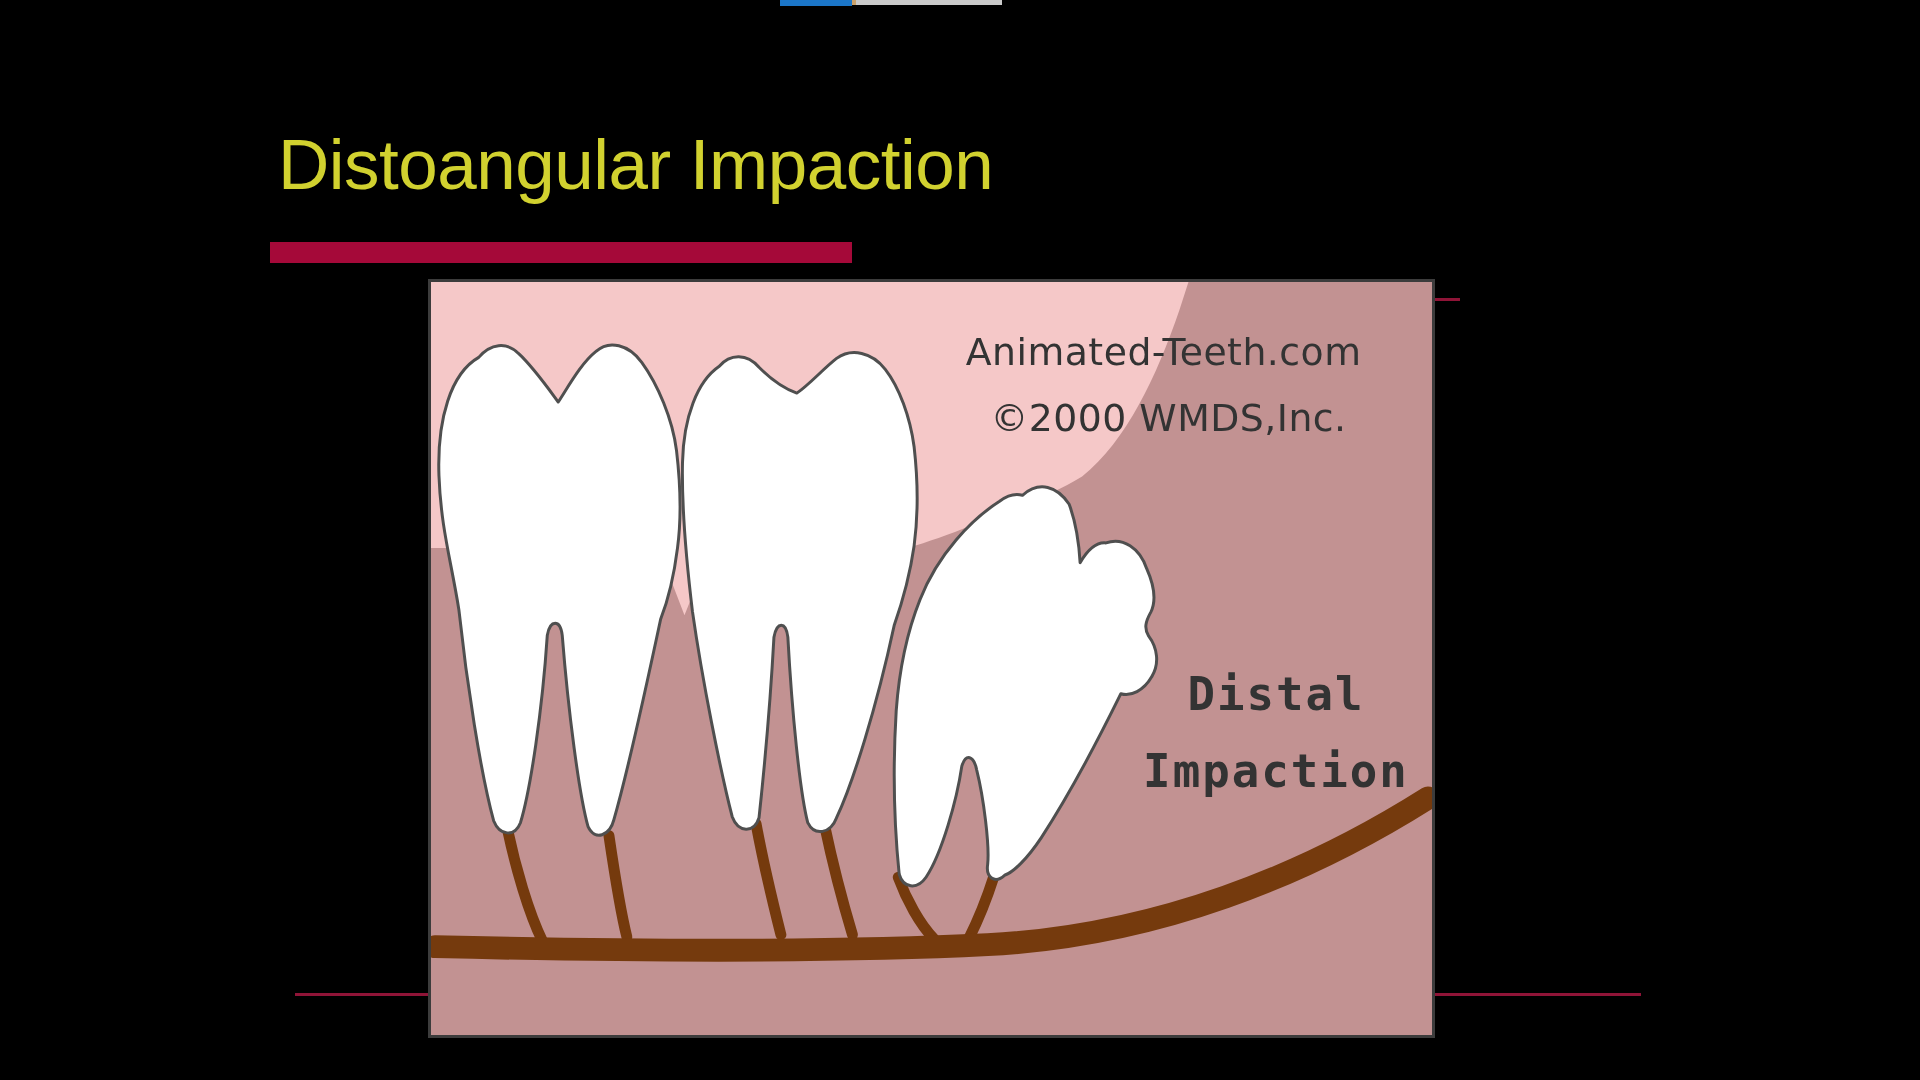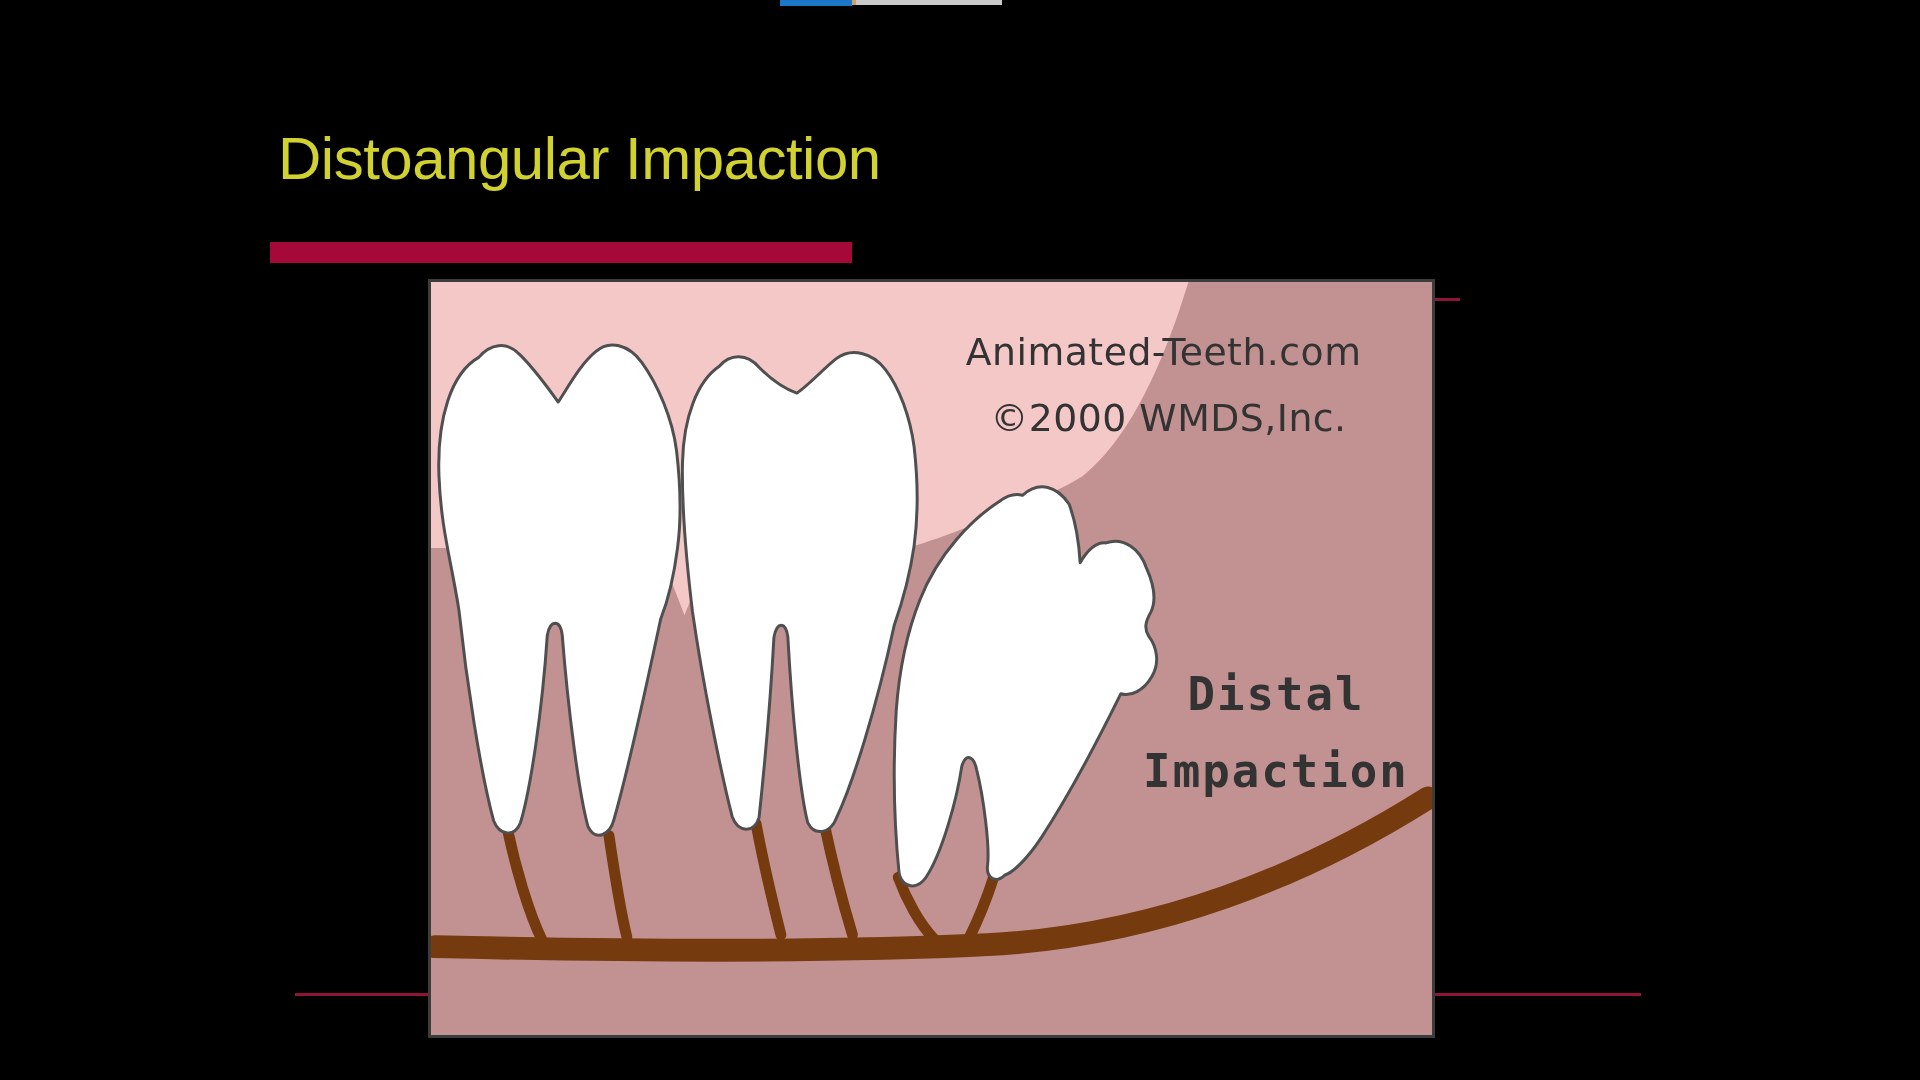--- a/index.html
+++ b/index.html
@@ -9,21 +9,21 @@
     background:var(--bg,#000);
     font-family:"Liberation Sans", sans-serif;
   }
   .top-bar { position:absolute; top:0; }
   .top-bar.blue { left:780px; width:72px; height:6px; background:var(--bar-blue,#1B76C8); }
   .top-bar.tan  { left:852px; width:4px;  height:5px; background:var(--bar-tan,#CBA26B); }
   .top-bar.gray { left:856px; width:146px; height:5px; background:var(--bar-gray,#CACACA); }
 
   .title {
     position:absolute; left:278px; top:129px;
-    font-size:60px; font-weight:400; letter-spacing:-0.5px;
+    font-size:71px; font-weight:400; letter-spacing:-0.5px;
     line-height:1; white-space:nowrap;
     color:var(--title,#D1D12F);
   }
   .accent-bar {
     position:absolute; left:270px; top:242px; width:582px; height:21px;
     background:var(--accent-bar,#A50939);
   }
   .guide { position:absolute; height:3px; background:var(--guide-line,#8F1437); }
   .g-tr { left:1434px; top:298px; width:26px; }
   .g-bl { left:295px;  top:993px; width:133px; }

